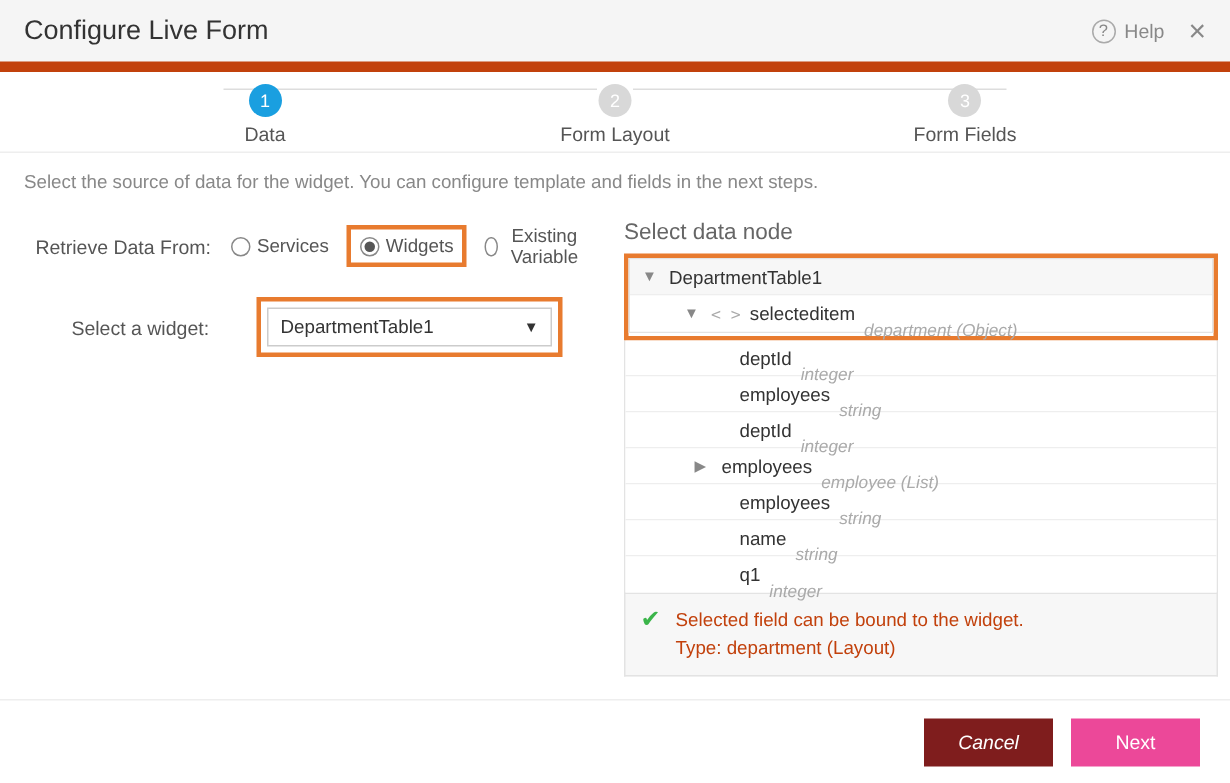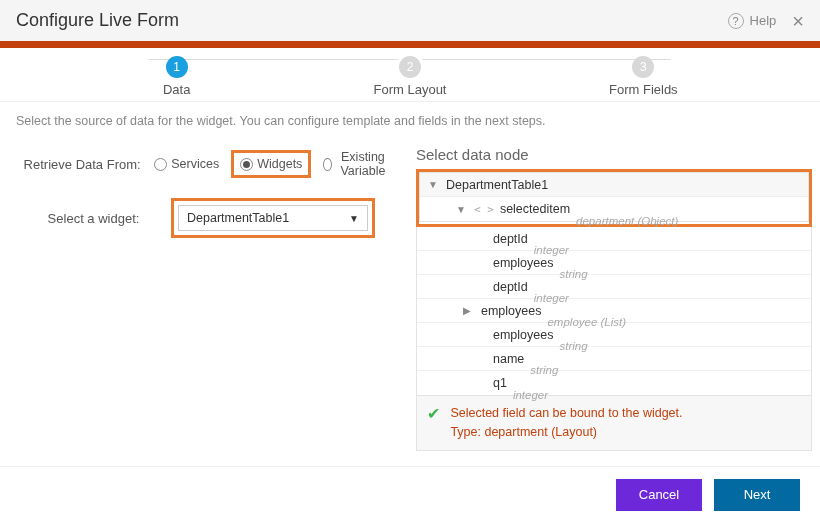--- a/index.html
+++ b/index.html
@@ -58,22 +58,22 @@
   .node-name { color: #333; margin-right: 6px; }
   .node-type { color: #aaa; font-style: italic; font-size: 11.5px; margin-top: 23px; }
 
   .status-box { border: 1px solid #e3e3e3; border-top: none; background: #f7f7f7; padding: 8px 10px; display: flex; gap: 10px; align-items: flex-start; }
   .check-icon { color: #3bb54a; font-size: 16px; line-height: 1.2; }
   .status-text { font-size: 12.5px; color: #c2410c; line-height: 1.5; }
 
   
   .footer { position: absolute; bottom: 0; left: 0; right: 0; height: 56px; border-top: 1px solid #eee; display: flex; align-items: center; justify-content: flex-end; gap: 12px; padding: 0 20px; background: #fff; }
   .btn { min-width: 86px; height: 32px; border: none; font-size: 13px; cursor: pointer; }
-  .btn-cancel { background: #6d28d9; color: #fff; }
-  .btn-next { background: #0369a1; color: #fff; }
+  .btn-cancel { background: #7f1d1d; color: #fff; font-style: italic; }
+  .btn-next { background: #ec4899; color: #fff; }
 </style>
 </head>
 <body>
 
 <div class="header">
   <div class="header-title">Configure Live Form</div>
   <div class="help-link">
     <span class="help-icon">?</span>
     <span>Help</span>
   </div>

